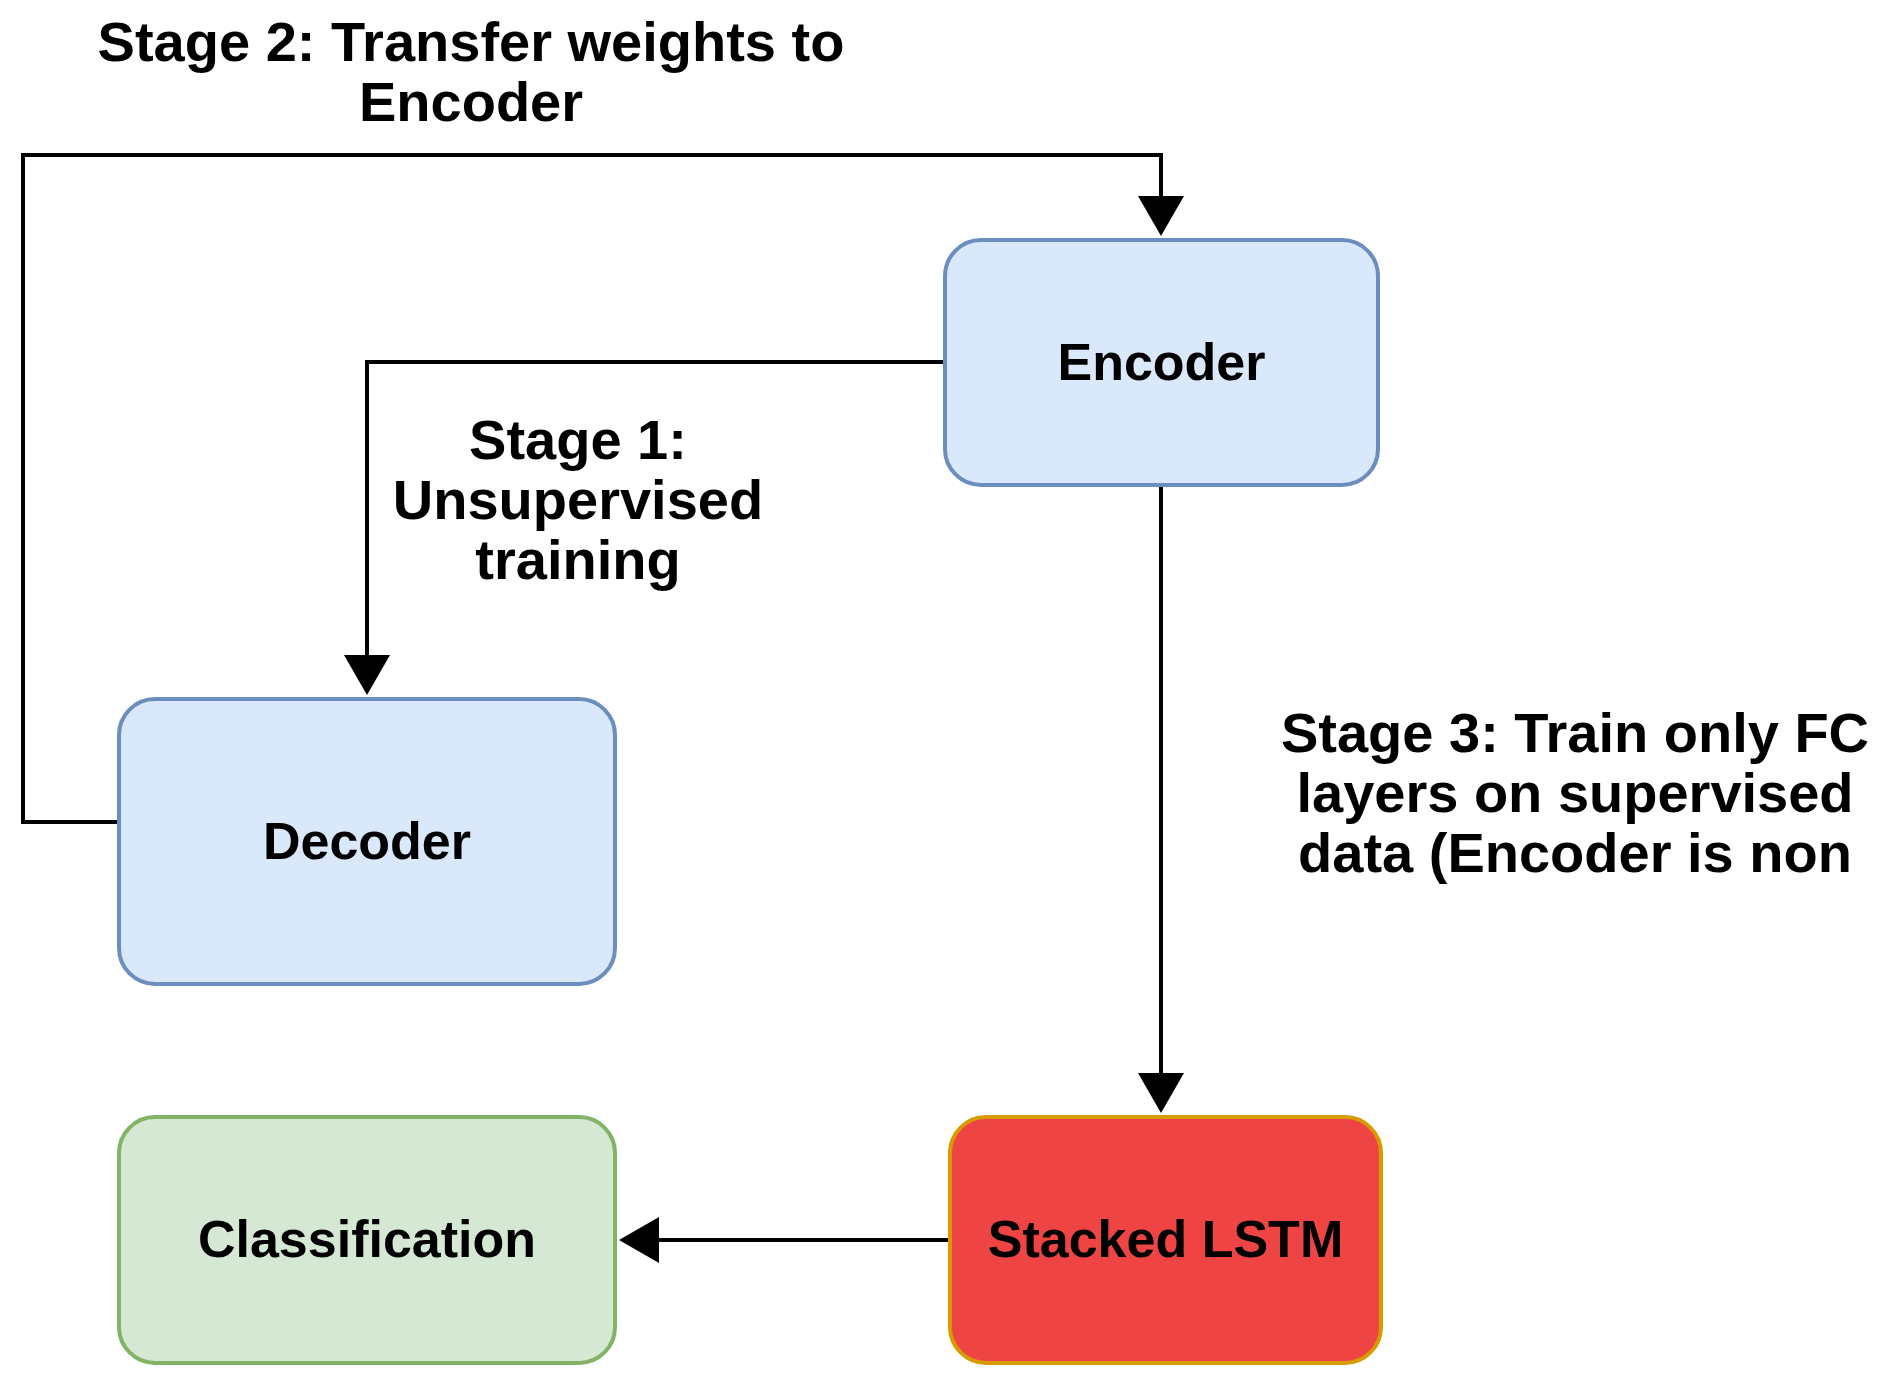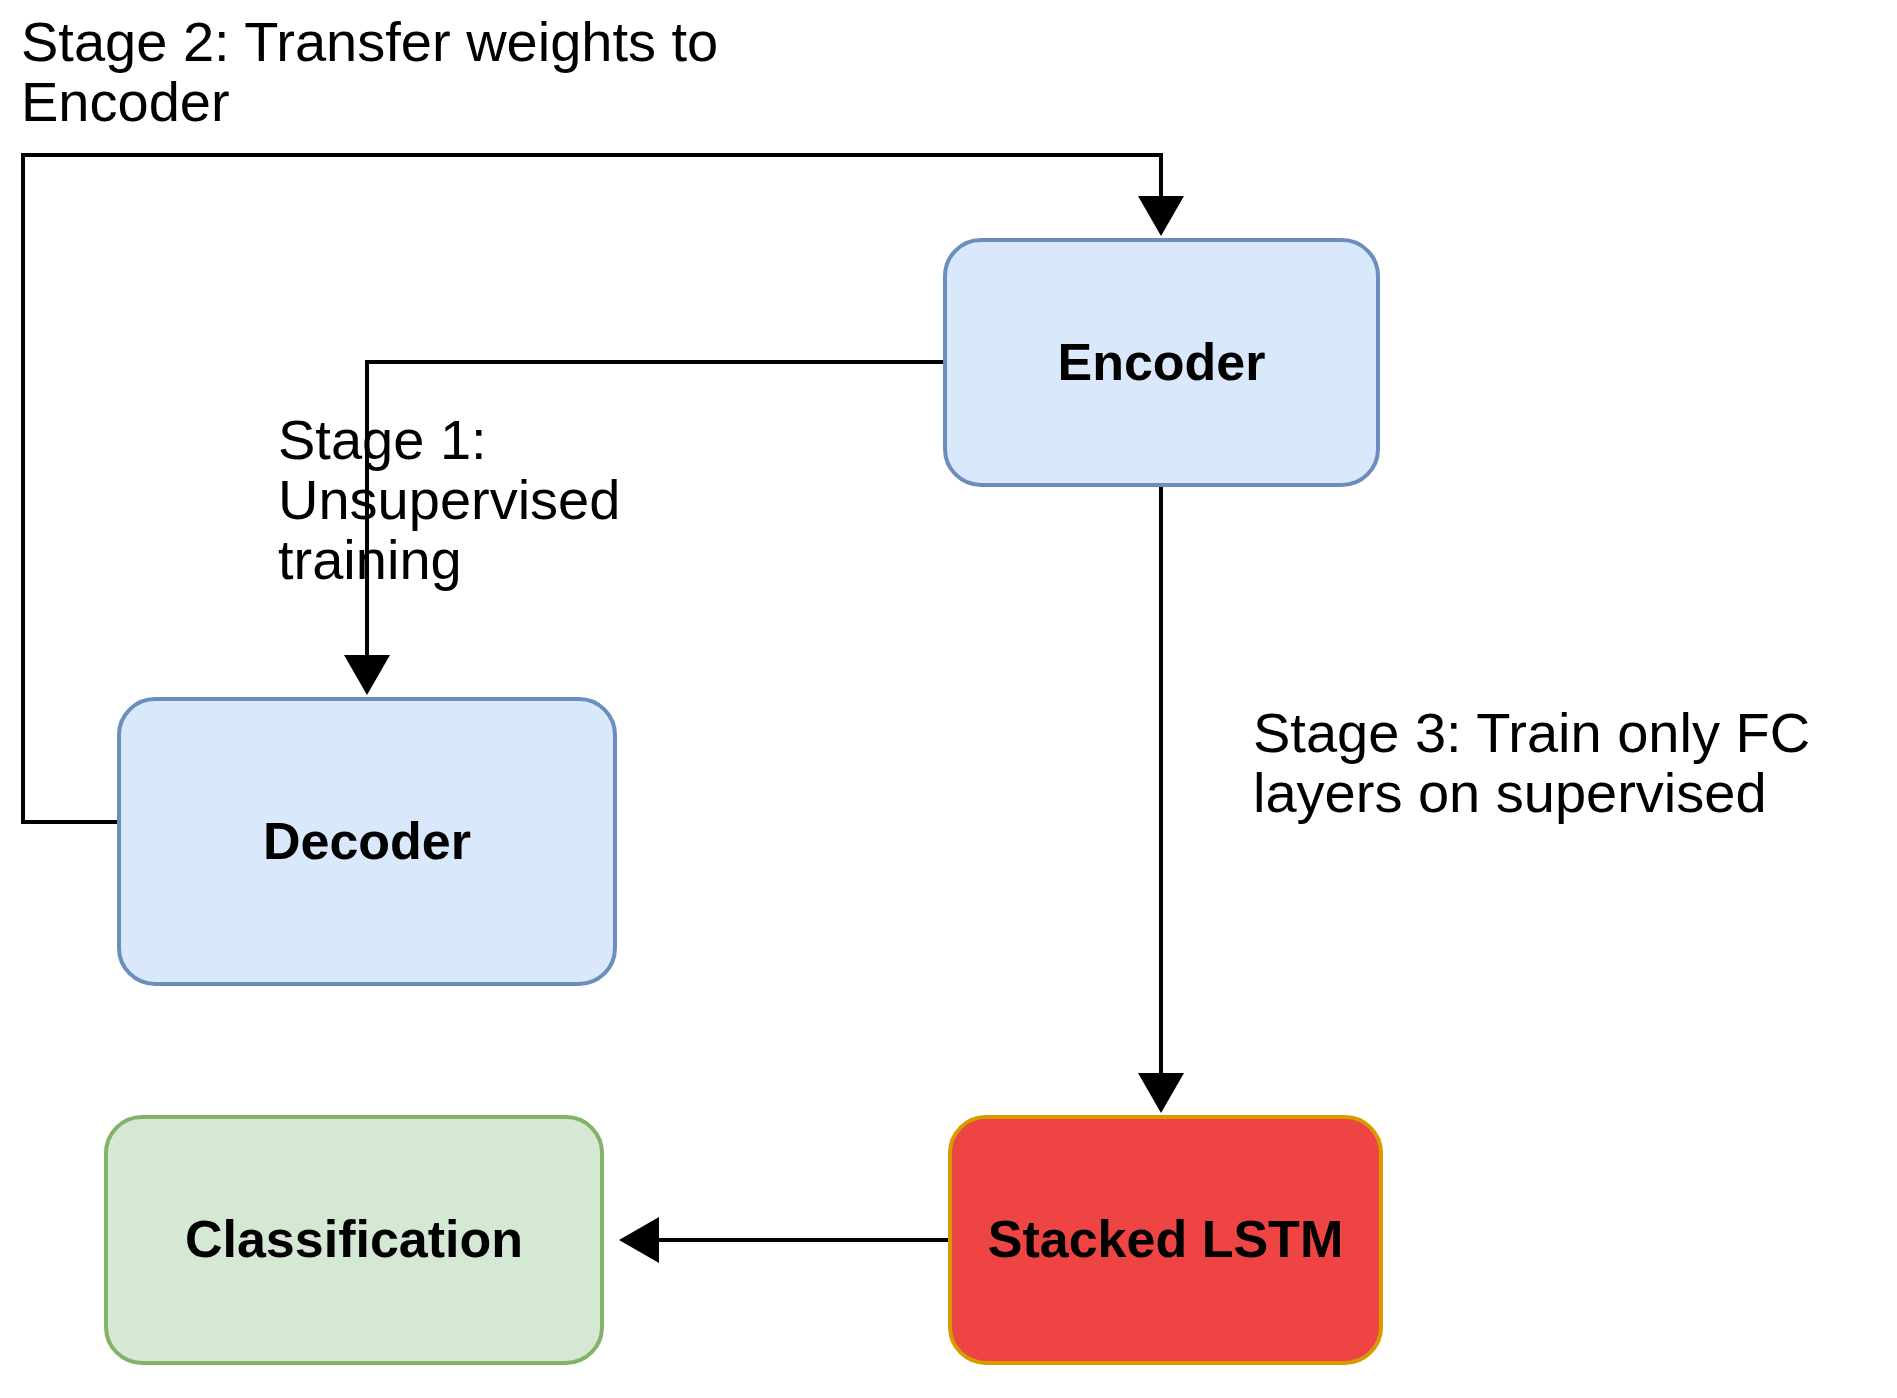--- a/index.html
+++ b/index.html
@@ -38,28 +38,28 @@
     align-items: center;
     justify-content: center;
     text-align: center;
     font-weight: bold;
     font-size: 52px;
     line-height: 1.1;
   }
   #node-encoder        { left: 943px; top: 238px;  width: 437px; height: 249px; }
   #node-decoder        { left: 117px; top: 697px;  width: 500px; height: 289px; }
   #node-stacked-lstm   { left: 948px; top: 1115px; width: 435px; height: 250px; }
-  #node-classification { left: 104px; top: 1115px; width: 500px; height: 250px; }
+  #node-classification { left: 117px; top: 1115px; width: 500px; height: 250px; }
 
   .caption {
     position: absolute;
-    font-weight: normal;
+    font-weight: bold;
     font-size: 56px;
     line-height: 60px;
-    text-align: left;
+    text-align: center;
     white-space: nowrap;
   }
   #caption-stage2 { left: 21px;   top: 12px;  width: 900px; }
   #caption-stage1 { left: 278px;  top: 410px; width: 600px; }
   #caption-stage3 { left: 1253px; top: 703px; width: 644px; }
 </style>
 </head>
 <body>
 
 <div id="canvas">
@@ -87,20 +87,21 @@
 
   <div class="caption" id="caption-stage1">
     <div>Stage 1:</div>
     <div>Unsupervised</div>
     <div>training</div>
   </div>
 
   <div class="caption" id="caption-stage3">
     <div>Stage 3: Train only FC</div>
     <div>layers on supervised</div>
+    <div>data (Encoder is non</div>
   </div>
 
   <div class="node" id="node-encoder" style="background-color: rgb(218, 232, 252); border-color: rgb(108, 142, 191);">
     <span>Encoder</span>
   </div>
 
   <div class="node" id="node-decoder" style="background-color: rgb(218, 232, 252); border-color: rgb(108, 142, 191);">
     <span>Decoder</span>
   </div>
 

